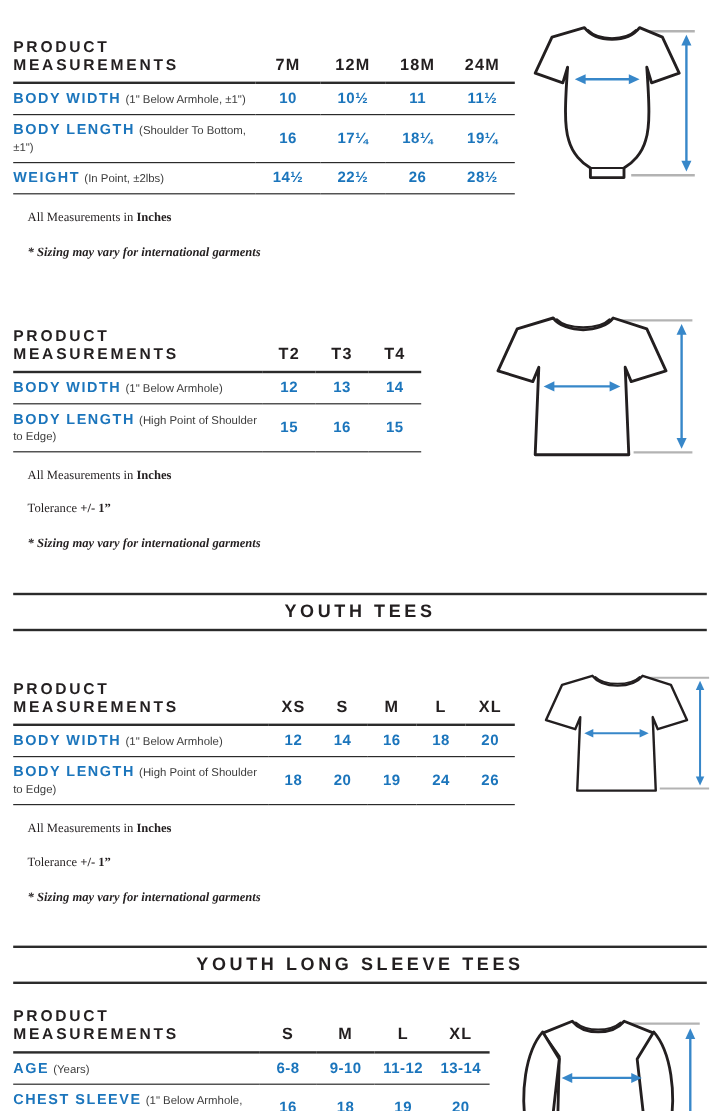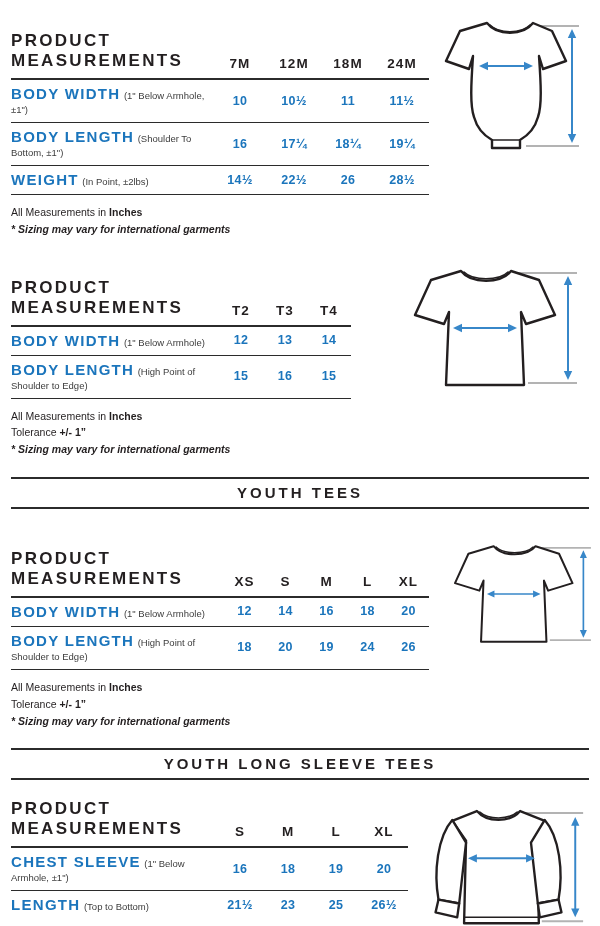--- a/index.html
+++ b/index.html
@@ -31,38 +31,38 @@
   .illo{flex:1 1 auto;display:flex;justify-content:flex-end;}
 
   table{border-collapse:collapse;table-layout:fixed;}
   thead tr{border-bottom:2px solid var(--rule-gray);}
   tbody tr{border-bottom:1.5px solid var(--rule-gray);}
   table.open-bottom tbody tr:last-child{border-bottom:none;}
   th,td{padding:0;}
   th.lab,td.lab{text-align:left;}
   th{font-size:13.5px;font-weight:bold;letter-spacing:1px;text-align:center;
      padding:6px 0 7px;vertical-align:bottom;color:var(--ink);}
-  th.lab{font-size:17px;letter-spacing:2.3px;}
+  th.lab{font-size:13px;letter-spacing:2.3px;}
   td{font-size:12.5px;font-weight:bold;color:var(--accent-blue);
      text-align:center;padding:5px 0 6px;letter-spacing:.4px;}
   td.lab{letter-spacing:0;}
-  .rl{color:var(--accent-blue);font-weight:bold;font-size:15px;letter-spacing:1.3px;}
+  .rl{color:var(--accent-blue);font-weight:bold;font-size:12px;letter-spacing:1.3px;}
   .rn{color:var(--note-gray);font-weight:normal;font-size:9.5px;letter-spacing:0;}
 
   .t0{width:418px;margin-top:22px;}
   .t0 th:not(.lab),.t0 td:not(.lab){width:54px;}
   .t1{width:340px;margin-top:34px;}
   .t1 th:not(.lab),.t1 td:not(.lab){width:44px;}
   .t2{width:418px;margin-top:34px;}
   .t2 th:not(.lab),.t2 td:not(.lab){width:41px;}
   .t3{width:397px;margin-top:13px;}
   .t3 th:not(.lab),.t3 td:not(.lab){width:48px;}
 
   .notes{margin-top:9px;font-size:10.5px;line-height:1.6;color:var(--ink);}
-  .notes p{margin:0;}
+  .notes p{margin:12px;font-family:Liberation Serif, serif;}
   .nb{font-weight:bold;}
   .ni{font-style:italic;font-weight:bold;}
 
   svg .garment{fill:#fff;stroke:var(--ink);stroke-width:2.4;stroke-linejoin:round;stroke-linecap:round;}
   svg .trim{fill:none;stroke:var(--ink);stroke-width:1.6;stroke-linecap:round;}
   svg .arrow{stroke:var(--arrow-blue);stroke-width:2;fill:none;}
   svg .ahead{fill:var(--arrow-blue);stroke:none;}
   svg .extent{stroke:var(--extent-gray);stroke-width:2;fill:none;}
 
   .illo-0{padding-top:6px;padding-right:4px;}
@@ -267,20 +267,27 @@
           <thead>
             <tr>
               <th class="lab">PRODUCT MEASUREMENTS</th>
               <th>S</th>
               <th>M</th>
               <th>L</th>
               <th>XL</th>
             </tr>
           </thead>
           <tbody>
+            <tr>
+              <td class="lab"><span class="rl">AGE</span> <span class="rn">(Years)</span></td>
+              <td>6-8</td>
+              <td>9-10</td>
+              <td>11-12</td>
+              <td>13-14</td>
+            </tr>
             <tr>
               <td class="lab"><span class="rl">CHEST SLEEVE</span> <span class="rn">(1" Below Armhole, ±1")</span></td>
               <td>16</td>
               <td>18</td>
               <td>19</td>
               <td>20</td>
             </tr>
             <tr>
               <td class="lab"><span class="rl">LENGTH</span> <span class="rn">(Top to Bottom)</span></td>
               <td>21½</td>

